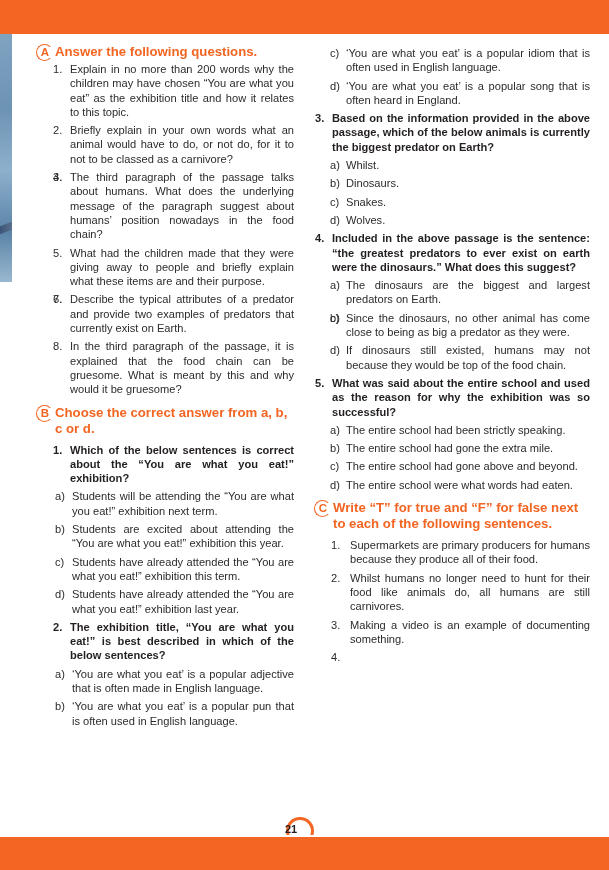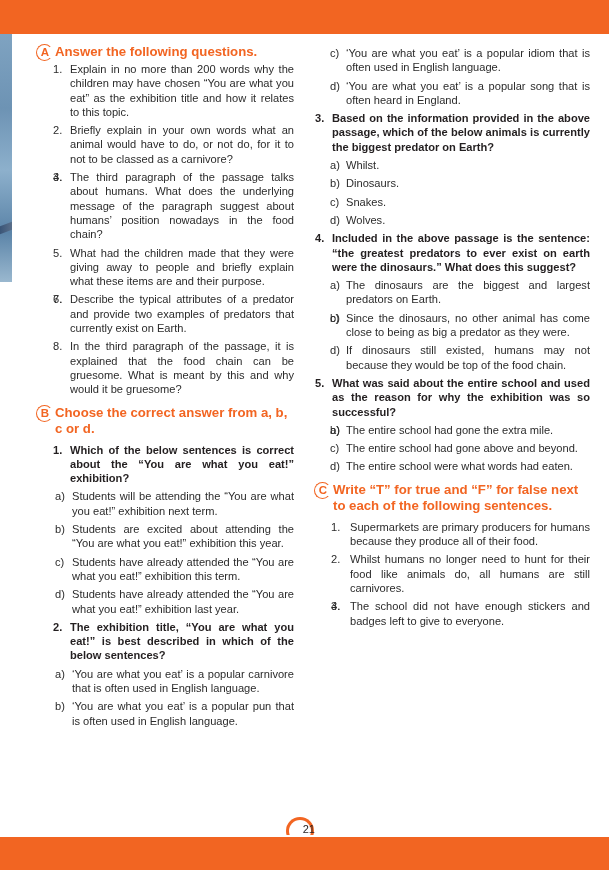--- a/index.html
+++ b/index.html
@@ -19,22 +19,22 @@
   }
 
   .page-num-wrap { position: absolute; left: 285px; top: 817px; width: 30px; height: 20px; }
   .page-arc {
     position: absolute; left: 1px; top: 0; width: 28px; height: 28px;
     border: 3px solid #f26522; border-radius: 50%;
     border-bottom-color: transparent; border-left-color: #f26522; border-right-color: #f26522;
     clip-path: inset(0 0 10px 0);
   }
   .page-num {
-    position: absolute; left: 0; top: 6px; width: 30px; text-align: right;
-    font-weight: normal; font-size: 11px; color: #231f20;
+    position: absolute; left: 0; top: 6px; width: 30px; text-align: left;
+    font-weight: bold; font-size: 11px; color: #231f20;
   }
 
   .col { position: absolute; top: 44px; }
   .col-left { left: 36px; width: 258px; }
   .col-right { left: 314px; width: 276px; }
 
   .section-head {
     color: #f26522; font-weight: bold; font-size: 13.2px; line-height: 16px;
     position: relative; padding-left: 19px; margin-bottom: 2px;
   }
@@ -91,54 +91,54 @@
     <span>Choose the correct answer from a, b, c or d.</span>
   </div>
 
   <div class="q qb"><span class="num">1.</span><span>Which of the below sentences is correct about the “You are what you eat!” exhibition?</span></div>
   <div class="opt"><span class="lt">a)</span><span>Students will be attending the “You are what you eat!” exhibition next term.</span></div>
   <div class="opt"><span class="lt">b)</span><span>Students are excited about attending the “You are what you eat!” exhibition this year.</span></div>
   <div class="opt"><span class="lt">c)</span><span>Students have already attended the “You are what you eat!” exhibition this term.</span></div>
   <div class="opt"><span class="lt">d)</span><span>Students have already attended the “You are what you eat!” exhibition last year.</span></div>
 
   <div class="q qb"><span class="num">2.</span><span>The exhibition title, “You are what you eat!” is best described in which of the below sentences?</span></div>
-  <div class="opt"><span class="lt">a)</span><span>‘You are what you eat’ is a popular carnivore that is often used in English language.</span></div>
+  <div class="opt"><span class="lt">a)</span><span>‘You are what you eat’ is a popular adjective that is often made in English language.</span></div>
   <div class="opt"><span class="lt">b)</span><span>‘You are what you eat’ is a popular pun that is often used in English language.</span></div>
 </div>
 
 <div class="col col-right" style="top:46px">
   <div class="opt"><span class="lt">c)</span><span>‘You are what you eat’ is a popular idiom that is often used in English language.</span></div>
   <div class="opt"><span class="lt">d)</span><span>‘You are what you eat’ is a popular song that is often heard in England.</span></div>
 
   <div class="q qb"><span class="num">3.</span><span>Based on the information provided in the above passage, which of the below animals is currently the biggest predator on Earth?</span></div>
   <div class="opt"><span class="lt">a)</span><span>Whilst.</span></div>
   <div class="opt"><span class="lt">b)</span><span>Dinosaurs.</span></div>
   <div class="opt"><span class="lt">c)</span><span>Snakes.</span></div>
   <div class="opt"><span class="lt">d)</span><span>Wolves.</span></div>
 
   <div class="q qb"><span class="num">4.</span><span>Included in the above passage is the sentence: “the greatest predators to ever exist on earth were the dinosaurs.” What does this suggest?</span></div>
   <div class="opt"><span class="lt">a)</span><span>The dinosaurs are the biggest and largest predators on Earth.</span></div>
   <div class="opt"><span class="lt">b)</span></div>
   <div class="opt"><span class="lt">c)</span><span>Since the dinosaurs, no other animal has come close to being as big a predator as they were.</span></div>
   <div class="opt"><span class="lt">d)</span><span>If dinosaurs still existed, humans may not because they would be top of the food chain.</span></div>
 
   <div class="q qb"><span class="num">5.</span><span>What was said about the entire school and used as the reason for why the exhibition was so successful?</span></div>
-  <div class="opt"><span class="lt">a)</span></div>
+  <div class="opt"><span class="lt">a)</span><span>The entire school had been strictly speaking.</span></div>
   <div class="opt"><span class="lt">b)</span><span>The entire school had gone the extra mile.</span></div>
   <div class="opt"><span class="lt">c)</span><span>The entire school had gone above and beyond.</span></div>
   <div class="opt" style="margin-bottom:8px"><span class="lt">d)</span><span>The entire school were what words had eaten.</span></div>
 
   <div class="section-head" style="margin-bottom:6px">
     <span class="badge"><span>C</span></span>
     <span>Write “T” for true and “F” for false next to each of the following sentences.</span>
   </div>
 
   <div class="cq"><span class="num">1.</span><span>Supermarkets are primary producers for humans because they produce all of their food.</span></div>
   <div class="cq"><span class="num">2.</span><span>Whilst humans no longer need to hunt for their food like animals do, all humans are still carnivores.</span></div>
-  <div class="cq"><span class="num">3.</span></div>
-  <div class="cq"><span class="num">4.</span><span>The school did not have enough stickers and badges left to give to everyone.</span></div>
+  <div class="cq"><span class="num">3.</span><span>Making a video is an example of documenting something.</span></div>
+  <div class="cq"><span class="num">4.</span></div>
 </div>
 
 <div class="page-num-wrap">
   <div class="page-arc"></div>
   <div class="page-num">21</div>
 </div>
 <div class="bottom-bar"></div>
 
 </body></html>

